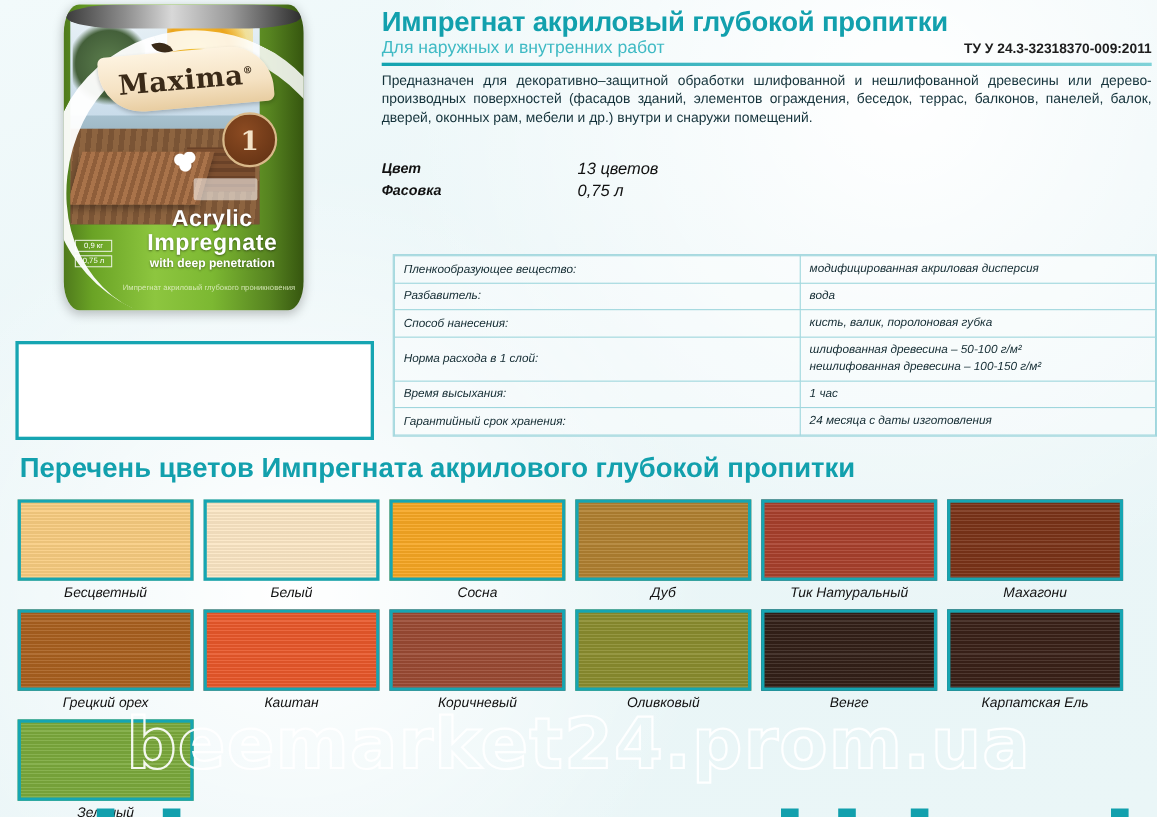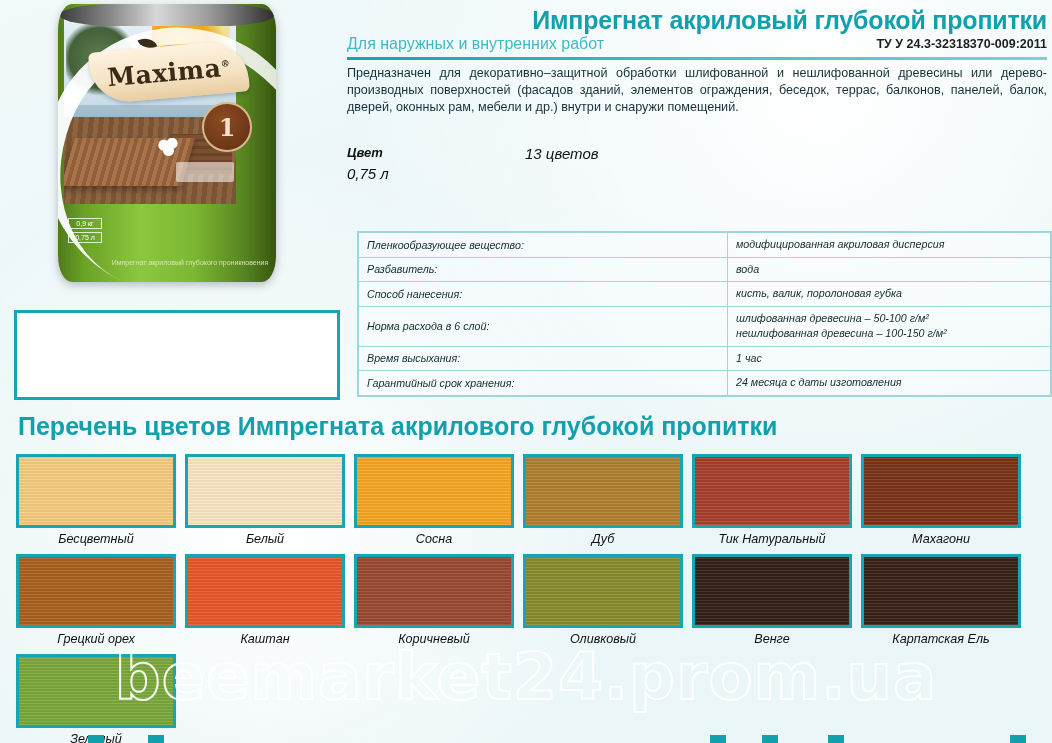--- a/index.html
+++ b/index.html
@@ -119,21 +119,20 @@
   .vol-box{position:absolute;left:10px;bottom:36px;width:34px;color:#fff;font-size:7px;text-align:center;}
   .vol-box div{border:1px solid rgba(255,255,255,.8);margin-bottom:3px;padding:1px 0;}
   .can-icon{position:absolute;right:42px;top:158px;width:58px;height:20px;
     background:rgba(255,255,255,.55);border-radius:2px;}
 
   
   .header{position:absolute;left:347px;top:6px;width:700px;}
   .h-title{
     font-size:25px;font-weight:700;color:#12a0ad;line-height:1.12;
     letter-spacing:-.2px;
-    text-align:right;
   }
   .h-row{display:flex;align-items:flex-end;justify-content:space-between;margin-top:1px;}
   .h-sub{font-size:16px;color:#3fbac4;font-weight:400;}
   .h-tu{font-size:12.5px;color:#1d1d1d;font-weight:600;padding-bottom:2px;text-align:center;}
   .h-rule{height:3px;background:linear-gradient(90deg,#13a3b0,#7fd2d8);margin:4px 0 5px 0;}
   .h-desc{font-size:12.6px;color:#14323a;line-height:1.36;text-align:justify;}
 
   
   .specs{position:absolute;left:347px;top:145px;width:420px;}
   .spec-row{display:flex;margin-bottom:3px;}
@@ -190,20 +189,25 @@
       <div class="brand-ribbon">
         <span class="leaf"></span>
         <span class="brand"><span>Maxima</span><sup>®</sup></span>
       </div>
       <div class="badge-1">1</div>
       <div class="can-icon"></div>
       <div class="vol-box">
         <div>0,9 кг</div>
         <div>0,75 л</div>
       </div>
+      <div class="can-labels">
+        <div class="l1">Acrylic</div>
+        <div class="l1">Impregnate</div>
+        <div class="l2">with deep penetration</div>
+      </div>
       <div class="can-sub-ru">Импрегнат акриловый глубокого проникновения</div>
       <div class="can-lid"></div>
     </div>
   </div>
 
   <div class="header">
     <div class="h-title">Импрегнат акриловый глубокой пропитки</div>
     <div class="h-row">
       <div class="h-sub">Для наружных и внутренних работ</div>
       <div class="h-tu">ТУ У 24.3-32318370-009:2011</div>
@@ -211,20 +215,21 @@
     <div class="h-rule"></div>
     <div class="h-desc">Предназначен для декоративно–защитной обработки шлифованной и нешлифованной древесины или дерево-производных поверхностей (фасадов зданий, элементов ограждения, беседок, террас, балконов, панелей, балок, дверей, оконных рам, мебели и др.) внутри и снаружи помещений.</div>
   </div>
 
   <div class="specs">
     <div class="spec-row">
       <div class="spec-k">Цвет</div>
       <div class="spec-v">13 цветов</div>
     </div>
     <div class="spec-row">
+      <div class="spec-k">Фасовка</div>
       <div class="spec-v">0,75 л</div>
     </div>
   </div>
 
   <div class="empty-box"></div>
 
   <div class="tbl">
     <table>
       <tbody>
         <tr>
@@ -239,21 +244,21 @@
             <span class="ln">вода</span>
           </td>
         </tr>
         <tr>
           <td class="k">Способ нанесения:</td>
           <td class="v">
             <span class="ln">кисть, валик, поролоновая губка</span>
           </td>
         </tr>
         <tr>
-          <td class="k">Норма расхода в 6 слой:</td>
+          <td class="k">Норма расхода в 1 слой:</td>
           <td class="v">
             <span class="ln">шлифованная древесина – 50-100 г/м²</span>
             <span class="ln">нешлифованная древесина – 100-150 г/м²</span>
           </td>
         </tr>
         <tr>
           <td class="k">Время высыхания:</td>
           <td class="v">
             <span class="ln">1 час</span>
           </td>

